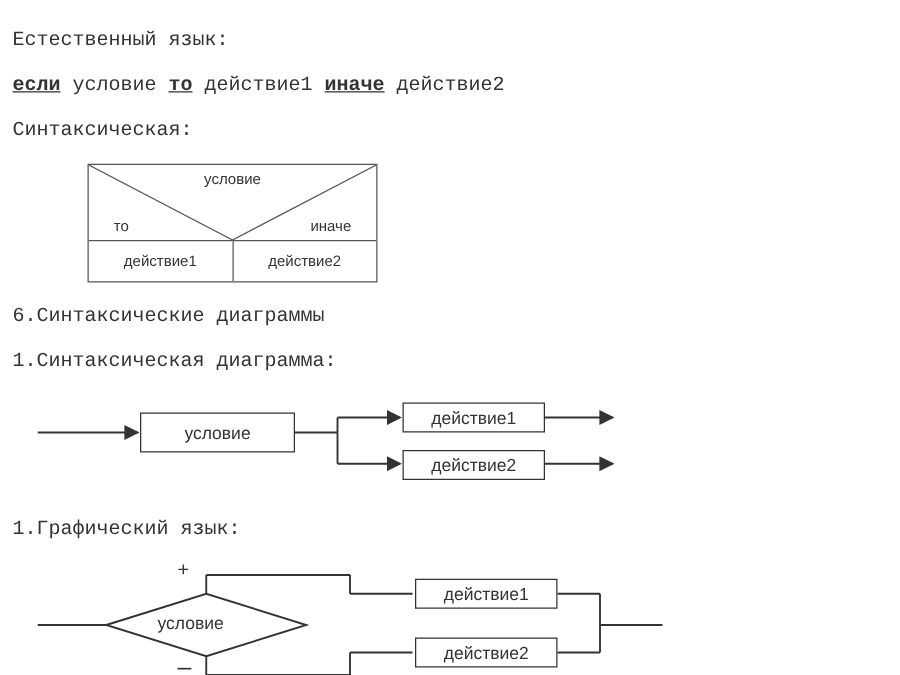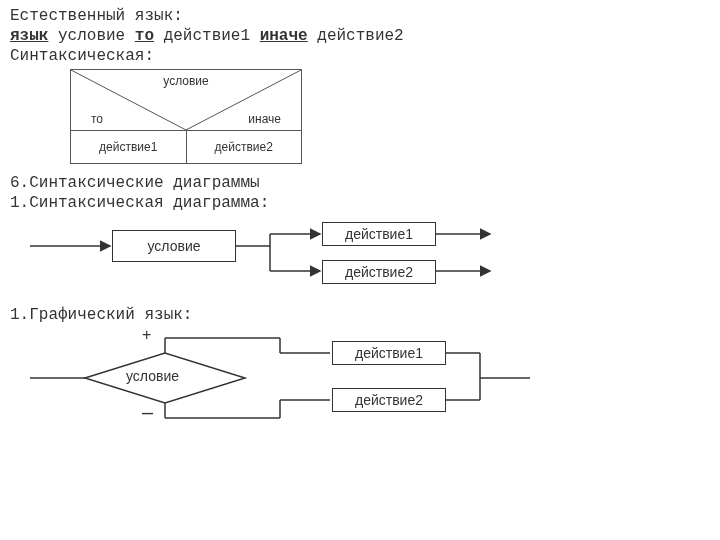--- a/index.html
+++ b/index.html
@@ -4,21 +4,21 @@
 <style>
   body {
     margin: 0;
     padding: 5px 10px;
     font-family: "Courier New", monospace;
     font-size: 16px;
     color: #333;
     background: #fff;
     width: 700px;
   }
-  .line { margin: 2px 0; }
+  .line { margin: 18px 0; }
   .underline { text-decoration: underline; }
   .bold { font-weight: bold; }
   .structogram {
     margin: 4px 0 10px 60px;
     border: 1px solid #555;
     width: 230px;
     font-family: Arial, sans-serif;
     font-size: 12px;
   }
   .structogram .top {
@@ -61,21 +61,21 @@
     font-size: 14px;
   }
   .plus  { position:absolute; font-size:16px; }
   .minus { position:absolute; font-size:20px; }
 </style>
 </head>
 <body>
 
 <div class="line">Естественный язык:</div>
 <div class="line">
-  <span class="bold underline">язык</span><span> условие </span><span class="bold underline">то</span><span> действие1 </span><span class="bold underline">иначе</span><span> действие2</span>
+  <span class="bold underline">если</span><span> условие </span><span class="bold underline">то</span><span> действие1 </span><span class="bold underline">иначе</span><span> действие2</span>
 </div>
 
 <div class="line">Синтаксическая:</div>
 <div class="structogram">
   <div class="top">
     <svg width="230" height="60">
       <line x1="0" y1="0" x2="115" y2="60" stroke="#555"></line>
       <line x1="230" y1="0" x2="115" y2="60" stroke="#555"></line>
     </svg>
     <div class="cond-txt">условие</div>

